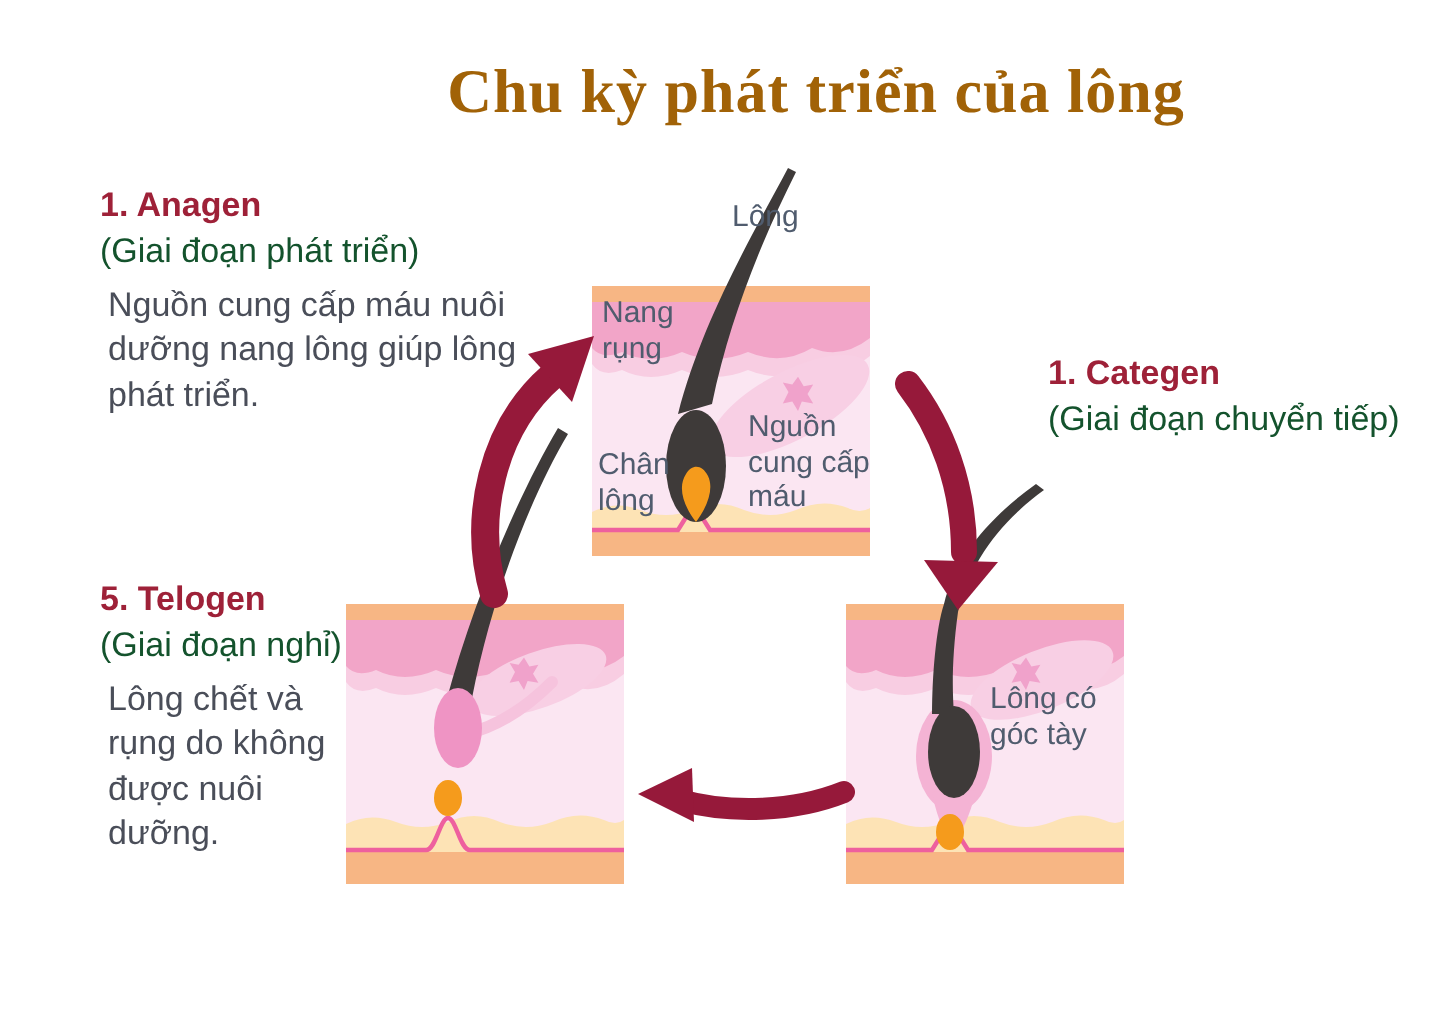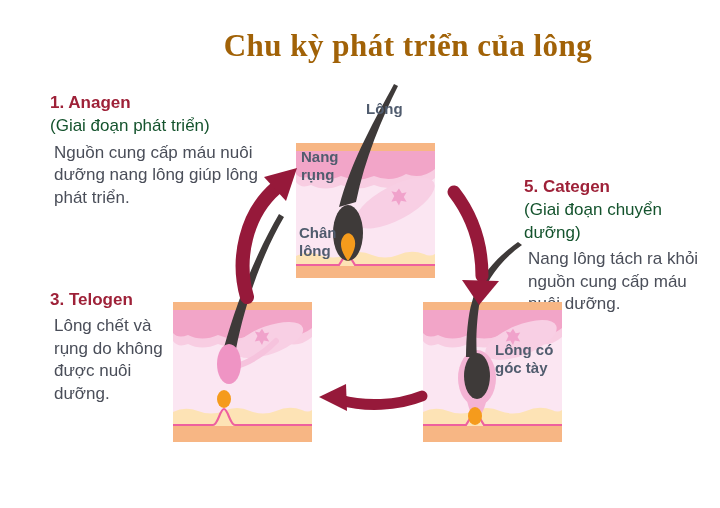--- a/index.html
+++ b/index.html
@@ -13,21 +13,21 @@
     color:#a16207;letter-spacing:0.5px;margin:0;padding-left:48px;
   }
   .stage{position:absolute;font-size:17px;line-height:1.32;}
   .stage .heading{font-weight:700;color:#9e2138;margin:0 0 1px 0;}
   .stage .subtitle{color:#14532d;margin:0 0 1px 0;}
   .stage .desc{color:#4a4e59;margin:4px;}
   #stage-anagen{left:50px;top:92px;width:218px;}
   #stage-categen{left:524px;top:176px;width:188px;}
   #stage-telogen{left:50px;top:289px;width:122px;}
   .diagram-label{
-    position:absolute;color:#505c6e;font-size:15px;font-weight:700;
+    position:absolute;color:#505c6e;font-size:15px;font-weight:400;
     line-height:1.18;z-index:3;
   }
   #lbl-hair{left:366px;top:100px;width:60px;}
   #lbl-follicle{left:301px;top:148px;width:48px;}
   #lbl-hair-root{left:299px;top:224px;width:48px;}
   #lbl-blood{left:374px;top:205px;width:70px;}
   #lbl-club{left:495px;top:341px;width:64px;}
   svg#cycle{position:absolute;left:0;top:0;z-index:1;}
 </style>
 </head>
@@ -37,33 +37,34 @@
 
   <h1 class="title">Chu kỳ phát triển của lông</h1>
 
   <div class="stage" id="stage-anagen">
     <p class="heading">1. Anagen</p>
     <p class="subtitle">(Giai đoạn phát triển)</p>
     <p class="desc">Nguồn cung cấp máu nuôi dưỡng nang lông giúp lông phát triển.</p>
   </div>
 
   <div class="stage" id="stage-categen">
-    <p class="heading">5. Categen</p>
-    <p class="subtitle">(Giai đoạn chuyển dưỡng)</p>
-    <p class="desc">Nang lông tách ra khỏi nguồn cung cấp máu nuôi dưỡng.</p>
+    <p class="heading">1. Categen</p>
+    <p class="subtitle">(Giai đoạn chuyển tiếp)</p>
   </div>
 
   <div class="stage" id="stage-telogen">
-    <p class="heading">3. Telogen</p>
+    <p class="heading">5. Telogen</p>
+    <p class="subtitle">(Giai đoạn nghỉ)</p>
     <p class="desc">Lông chết và rụng do không được nuôi dưỡng.</p>
   </div>
 
   <div class="diagram-label" id="lbl-hair">Lông</div>
   <div class="diagram-label" id="lbl-follicle">Nang rụng</div>
   <div class="diagram-label" id="lbl-hair-root">Chân lông</div>
+  <div class="diagram-label" id="lbl-blood">Nguồn cung cấp máu</div>
   <div class="diagram-label" id="lbl-club">Lông có góc tày</div>
 
   <svg id="cycle" width="720" height="508" viewBox="0 0 720 508">
 
     <g>
       <rect x="296" y="143" width="139" height="135" fill="#fbe6f2"></rect>
       <rect x="296" y="143" width="139" height="8" fill="#f7b684"></rect>
       <path d="M296,151 H435 V178 Q421,190 406,183 Q391,192 374,185 Q357,192 341,185 Q325,192 311,185 Q301,189 296,182 Z" fill="#f8cde2"></path>
       <path d="M296,151 H435 V169 Q421,180 406,174 Q391,183 374,176 Q357,183 341,176 Q325,183 311,176 Q301,180 296,174 Z" fill="#f2a5c8"></path>
       <ellipse cx="395" cy="203" rx="44" ry="17" transform="rotate(-28 395 203)" fill="#f8cfe4"></ellipse>

